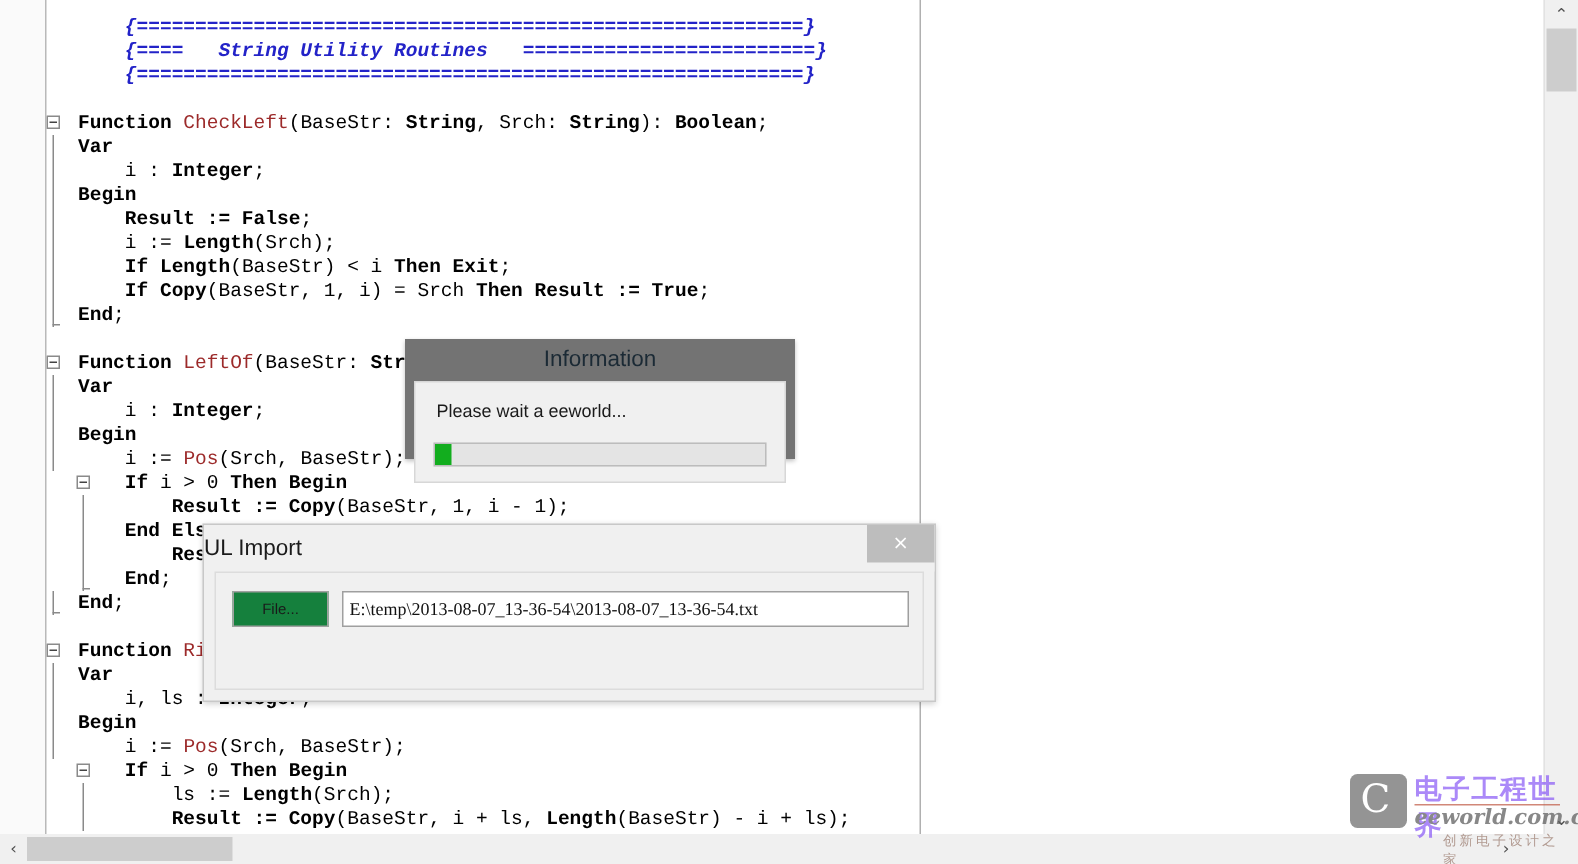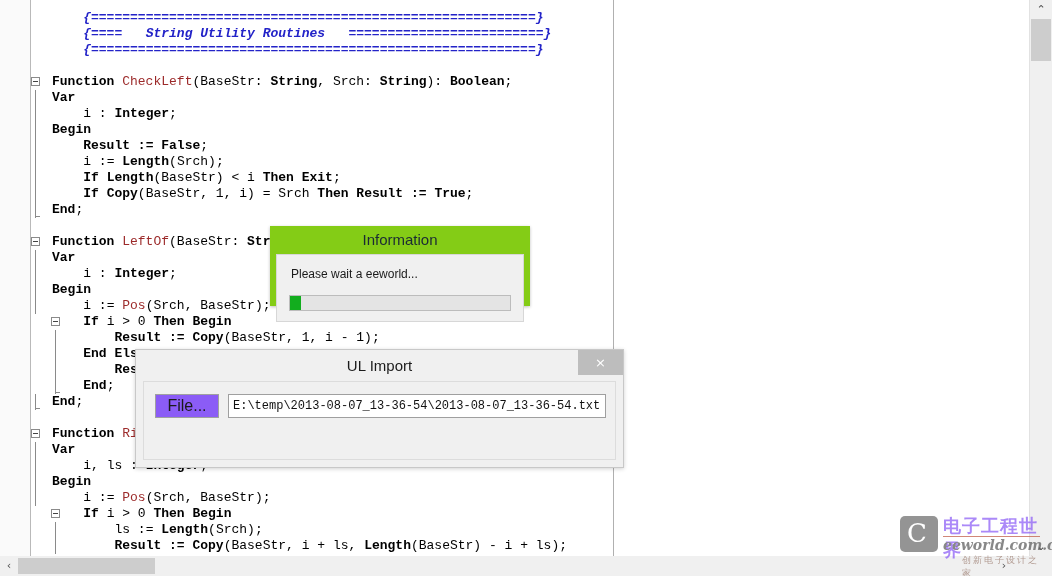--- a/index.html
+++ b/index.html
@@ -114,21 +114,21 @@
   #v-up   { left: 0; top: 0; }
   #v-down { left: 0; bottom: 0; }
   #h-left { left: 0; top: 0; width: 18px; height: 20px; line-height: 20px; }
   #h-right{ left: 995px; top: 0; width: 18px; height: 20px; line-height: 20px; }
 
   
   #info-dialog {
     position: absolute;
     left: 270px; top: 226px;
     width: 260px; height: 80px;
-    background: #84cc16;
+    background: #737373;
     box-shadow: 0 1px 3px rgba(0,0,0,0.25);
     box-sizing: border-box;
   }
   #info-title {
     height: 28px;
     line-height: 28px;
     text-align: center;
     color: #1b2a35;
     font-size: 15px;
     font-family: "Liberation Sans", sans-serif;
@@ -171,21 +171,21 @@
     box-sizing: border-box;
     box-shadow: 0 1px 4px rgba(0,0,0,0.18);
   }
   #ul-titlebar {
     position: relative;
     height: 31px;
     background: #f0f0f0;
   }
   #ul-title {
     line-height: 31px;
-    text-align: center;
+    text-align: left;
     font-size: 15px;
     color: #1b1b1b;
   }
   #ul-close {
     position: absolute;
     right: 0; top: 0;
     width: 45px; height: 25px;
     background: #bdbdbd;
     color: #ffffff;
     font-size: 13px;
@@ -199,39 +199,39 @@
     left: 7px; top: 31px;
     width: 473px; height: 79px;
     background: #f0f0f0;
     border: 1px solid #dcdcdc;
     box-sizing: border-box;
   }
   #file-button {
     position: absolute;
     left: 11px; top: 12px;
     width: 64px; height: 24px;
-    background: #8b5cf6;
+    background: #15803d;
     border: 1px solid #a0a0a0;
-    font-size: 16px;
+    font-size: 10px;
     color: #1a1a1a;
     cursor: pointer;
     font-family: "Liberation Sans", sans-serif;
   }
   #file-path {
     position: absolute;
     left: 84px; top: 12px;
     width: 378px; height: 24px;
     background: #ffffff;
     border: 1px solid #9f9f9f;
     box-sizing: border-box;
     font-size: 12px;
     color: #111111;
     padding: 0 4px;
     line-height: 22px;
-    font-family: Liberation Mono, monospace;
+    font-family: Liberation Serif, serif;
     outline: none;
   }
   #start-import {
     position: absolute;
     left: 190px; top: 45px;
     width: 94px; height: 28px;
     background: #f0f0f0;
     border: 1px solid #3d9ae0;
     font-size: 12px;
     color: #1a1a1a;

